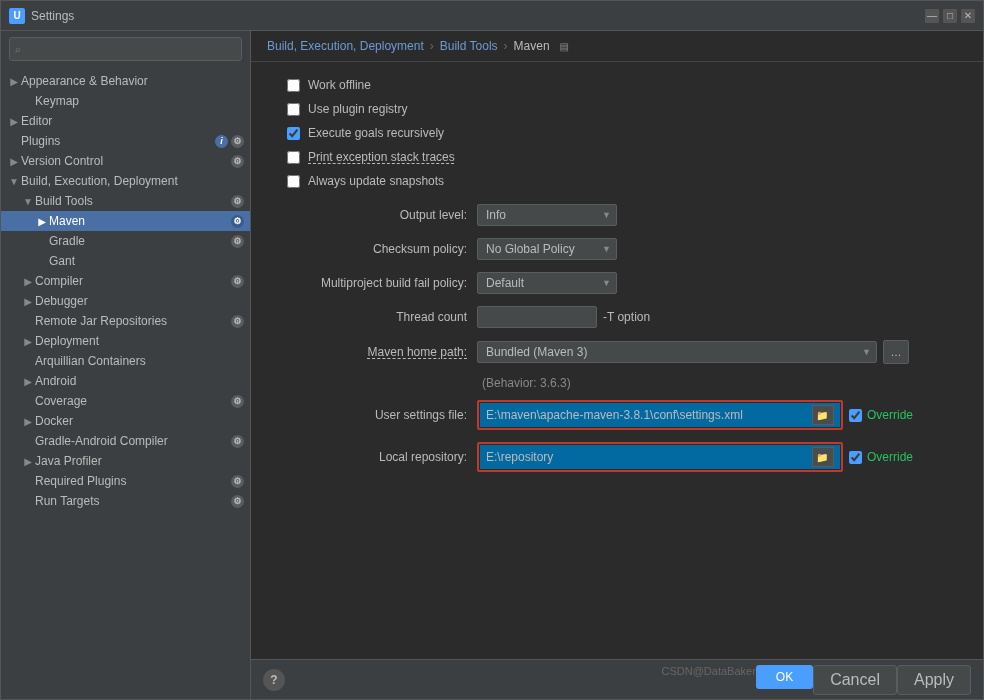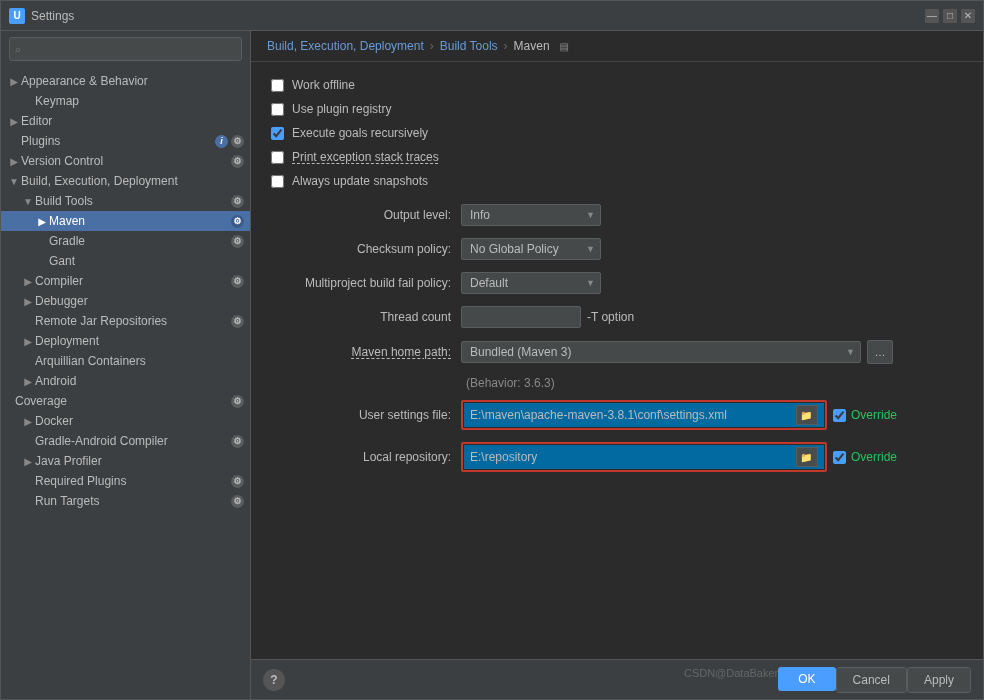--- a/index.html
+++ b/index.html
@@ -177,21 +177,21 @@
     .breadcrumb-item.active {
       color: #bbbbbb;
     }
     .breadcrumb-icon {
       font-size: 10px;
       color: #888;
     }
     .settings-panel {
       flex: 1;
       overflow-y: auto;
-      padding: 16px 20px;
+      padding: 16px 36px;
     }
     .settings-panel::-webkit-scrollbar { width: 6px; }
     .settings-panel::-webkit-scrollbar-track { background: #2b2b2b; }
     .settings-panel::-webkit-scrollbar-thumb { background: #555; }
     .checkbox-row {
       display: flex;
       align-items: center;
       gap: 8px;
       margin-bottom: 10px;
     }
@@ -387,21 +387,21 @@
       padding: 5px 20px;
       font-size: 12px;
       cursor: pointer;
       border-radius: 3px;
     }
     .cancel-btn {
       background: #45494a;
       border: 1px solid #5a5d5e;
       color: #bbb;
       padding: 5px 16px;
-      font-size: 12px;
+      font-size: 16px;
       cursor: pointer;
       border-radius: 3px;
     }
     .watermark {
       font-size: 11px;
       color: #666;
     }
   </style>
 </head>
 <body>
@@ -523,21 +523,21 @@
           <span class="arrow"></span>
           <span class="item-label">Arquillian Containers</span>
         </div>
 
         <div class="tree-item" style="padding-left:20px">
           <span class="arrow">▶</span>
           <span class="item-label">Android</span>
         </div>
 
 
-        <div class="tree-item" style="">
+        <div class="tree-item" style="padding-left:20px">
           <span class="arrow"></span>
           <span class="item-label">Coverage</span>
           <div class="item-icons">
             <div class="gear-icon">⚙</div>
           </div>
         </div>
 
         <div class="tree-item" style="padding-left:20px">
           <span class="arrow">▶</span>
           <span class="item-label">Docker</span>

